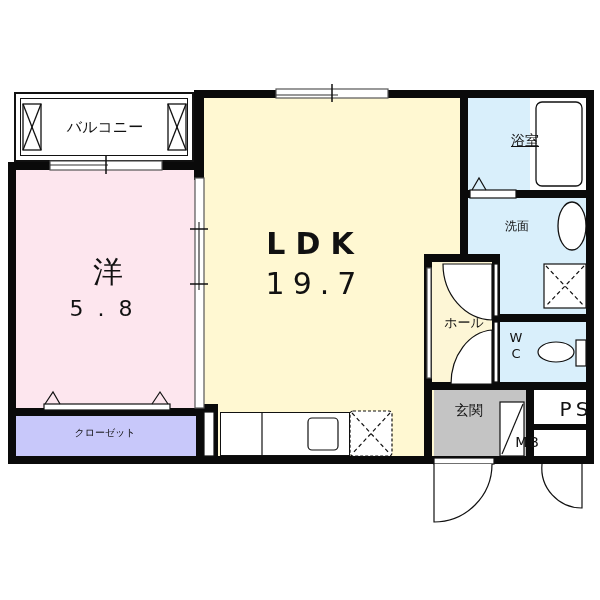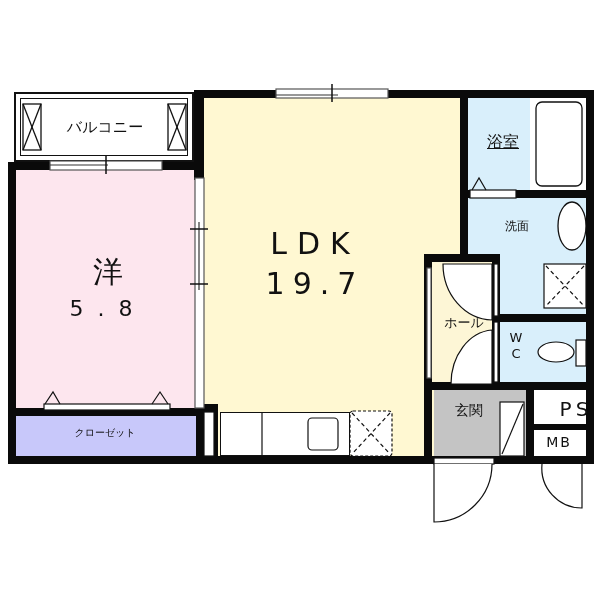--- a/index.html
+++ b/index.html
@@ -121,23 +121,23 @@
   <g stroke="#111" fill="#fff" stroke-width="1.2">
     <rect x="434" y="458" width="60" height="6"></rect>
     <path d="M434,464 L434,522 A58,58 0 0 0 492,464"></path>
     <path d="M542,464 A40,40 0 0 0 582,508 L582,464"></path>
   </g>
 </svg>
 
 <div class="lbl" style="left:60px;top:118px;width:90px;font-size:15px;">バルコニー</div>
 <div class="lbl" style="left:68px;top:252px;width:80px;font-size:30px;">洋</div>
 <div class="lbl" style="left:48px;top:296px;width:120px;font-size:22px;letter-spacing:14px;">5.8</div>
-<div class="lbl" style="left:250px;top:226px;width:130px;font-size:30px;letter-spacing:10px;">LDK</div>
+<div class="lbl" style="left:250px;top:226px;width:130px;font-size:30px;letter-spacing:10px;font-weight:bold;">LDK</div>
 <div class="lbl" style="left:250px;top:266px;width:130px;font-size:30px;letter-spacing:8px;">19.7</div>
 <div class="lbl" style="left:20px;top:426px;width:170px;font-size:10px;">クローゼット</div>
-<div class="lbl" style="left:478px;top:132px;width:50px;font-size:16px;text-decoration:underline;">浴室</div>
+<div class="lbl" style="left:500px;top:132px;width:50px;font-size:14px;text-decoration:underline;">浴室</div>
 <div class="lbl" style="left:492px;top:218px;width:50px;font-size:12px;">洗面</div>
 <div class="lbl" style="left:436px;top:314px;width:56px;font-size:13px;">ホール</div>
 <div class="lbl" style="left:506px;top:330px;width:20px;font-size:13px;">W</div>
 <div class="lbl" style="left:506px;top:346px;width:20px;font-size:13px;">C</div>
 <div class="lbl" style="left:436px;top:402px;width:66px;font-size:14px;">玄関</div>
 <div class="lbl" style="left:534px;top:397px;width:52px;font-size:20px;letter-spacing:4px;margin-left:16px;">PS</div>
-<div class="lbl" style="left:541px;top:434px;width:36px;font-size:14px;letter-spacing:2px;">MB</div>
+<div class="lbl" style="left:510px;top:434px;width:36px;font-size:14px;letter-spacing:2px;">MB</div>
 
 </body></html>

